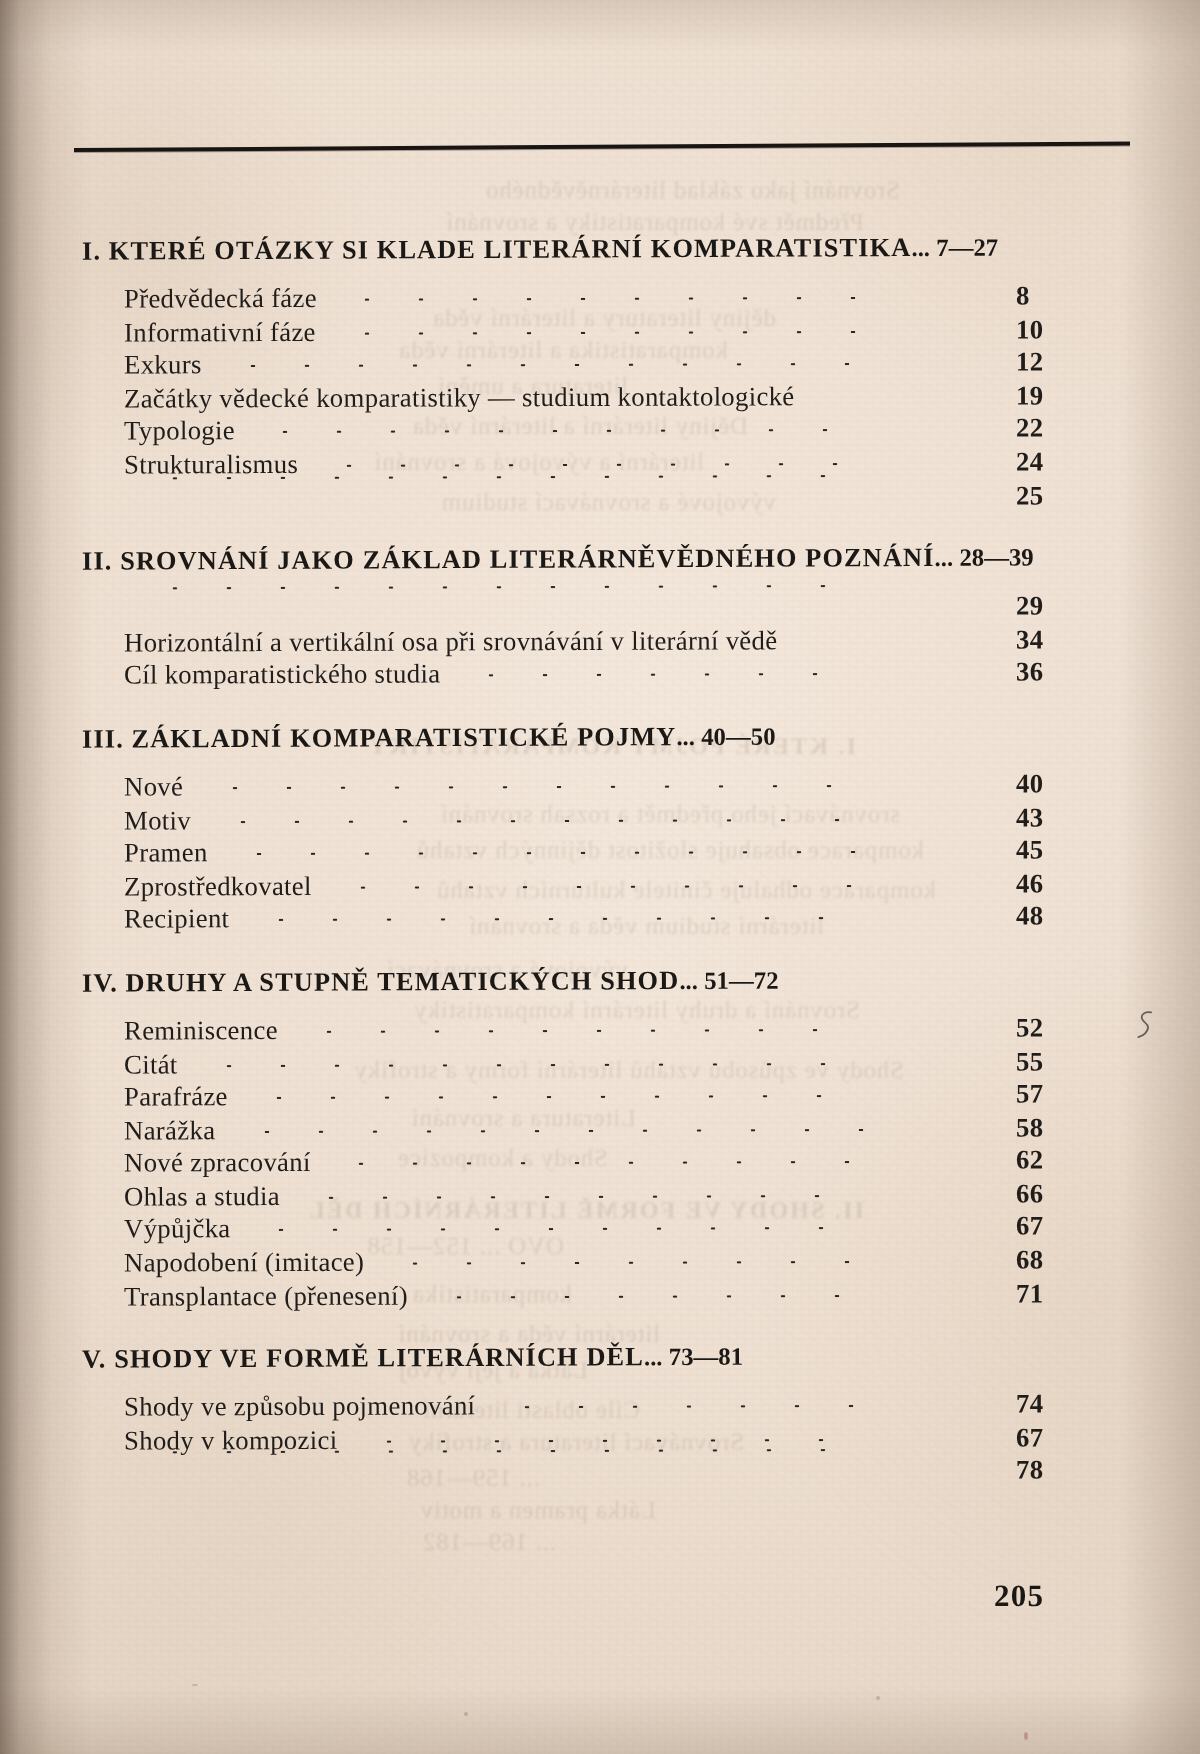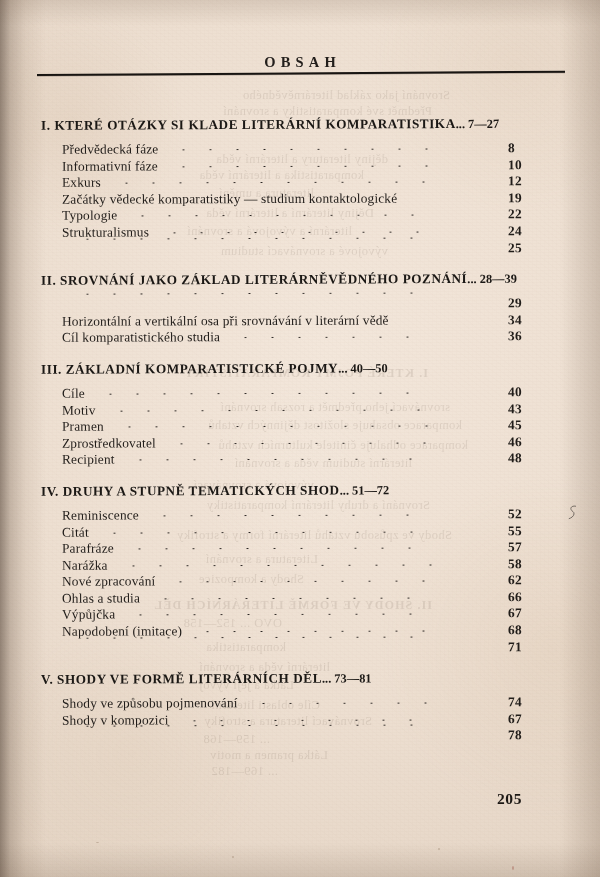--- a/index.html
+++ b/index.html
@@ -260,21 +260,20 @@
   <div class="speck" style="left:232px;top:856px;width:2px;height:2px;"></div>
   <div class="speck" style="left:512px;top:866px;width:2px;height:4px;background:rgba(150,70,55,.35);"></div>
   <div class="speck" style="left:438px;top:848px;width:2px;height:2px;"></div>
 
   <svg class="pen-mark" viewBox="0 0 10 16">
     <path d="M7.6 1.2 C5.2 0.6, 2.2 1.8, 3.0 4.4 C3.6 6.4, 6.4 6.6, 6.0 9.0 C5.6 11.6, 3.0 13.0, 1.2 13.6" fill="none" stroke="#3a3330" stroke-width="0.9" stroke-linecap="round"></path>
   </svg>
 
   <div class="content">
 
-    <div class="obsah">OBSAH</div>
     <div class="rule"></div>
 
     <div class="toc" id="toc-root">
         <div class="section">
           <div class="sec-head"><span>I. KTERÉ OTÁZKY SI KLADE LITERÁRNÍ KOMPARATISTIKA</span><span class="pages">... 7—27</span></div>
           <div class="entries">
             <div class="entry">
               <span class="label">Předvědecká fáze</span>
               <span class="leader"></span>
               <span class="num">8</span>
@@ -328,21 +327,21 @@
               <span class="leader"></span>
               <span class="num">36</span>
             </div>
           </div>
         </div>
         <div class="sec-gap"></div>
         <div class="section">
           <div class="sec-head"><span>III. ZÁKLADNÍ KOMPARATISTICKÉ POJMY</span><span class="pages">... 40—50</span></div>
           <div class="entries">
             <div class="entry">
-              <span class="label">Cíle</span>
+              <span class="label">Nové</span>
               <span class="leader"></span>
               <span class="num">40</span>
             </div>
             <div class="entry">
               <span class="label">Motiv</span>
               <span class="leader"></span>
               <span class="num">43</span>
             </div>
             <div class="entry">
               <span class="label">Pramen</span>
@@ -399,20 +398,21 @@
               <span class="label">Výpůjčka</span>
               <span class="leader"></span>
               <span class="num">67</span>
             </div>
             <div class="entry">
               <span class="label">Napodobení (imitace)</span>
               <span class="leader"></span>
               <span class="num">68</span>
             </div>
             <div class="entry">
+              <span class="label">Transplantace (přenesení)</span>
               <span class="leader"></span>
               <span class="num">71</span>
             </div>
           </div>
         </div>
         <div class="sec-gap"></div>
         <div class="section">
           <div class="sec-head"><span>V. SHODY VE FORMĚ LITERÁRNÍCH DĚL</span><span class="pages">... 73—81</span></div>
           <div class="entries">
             <div class="entry">

